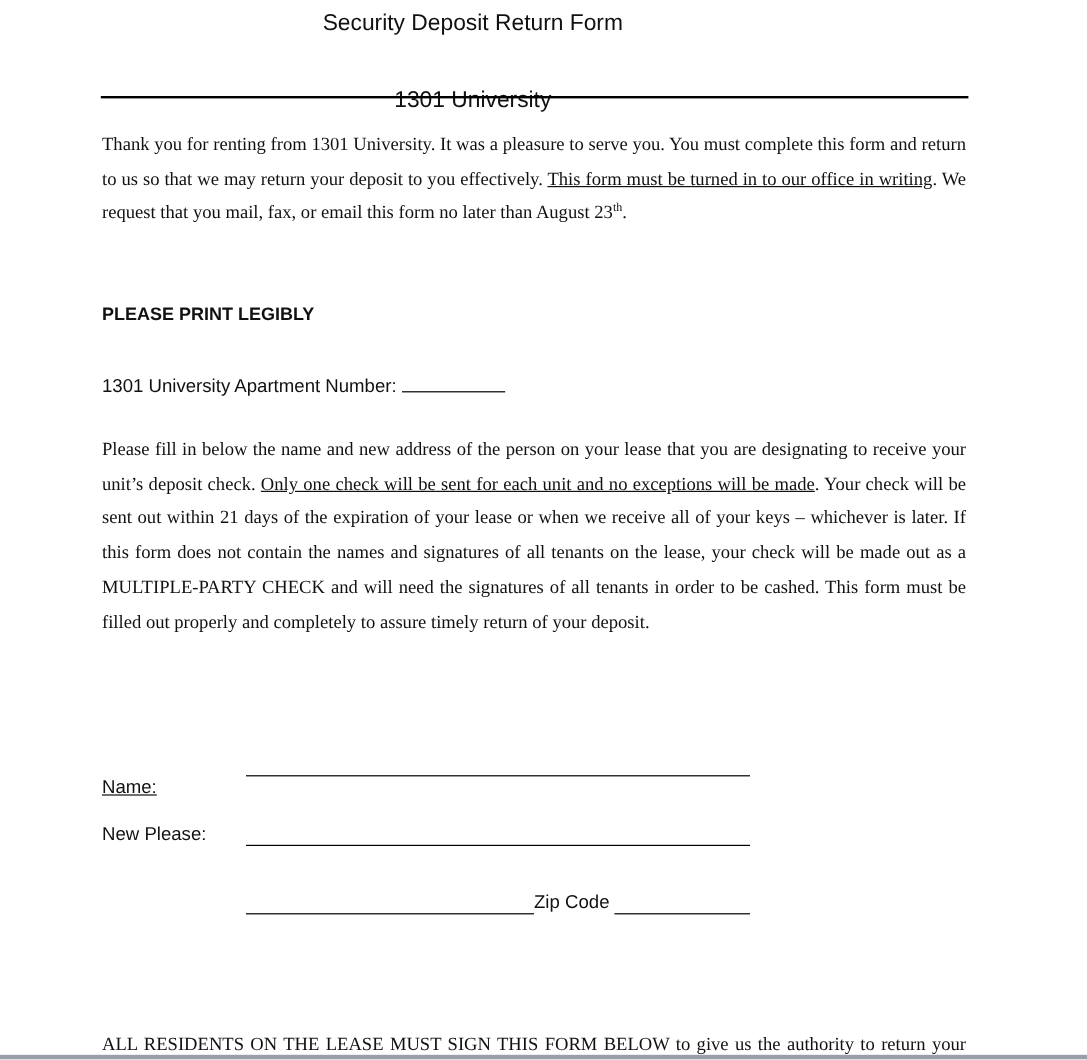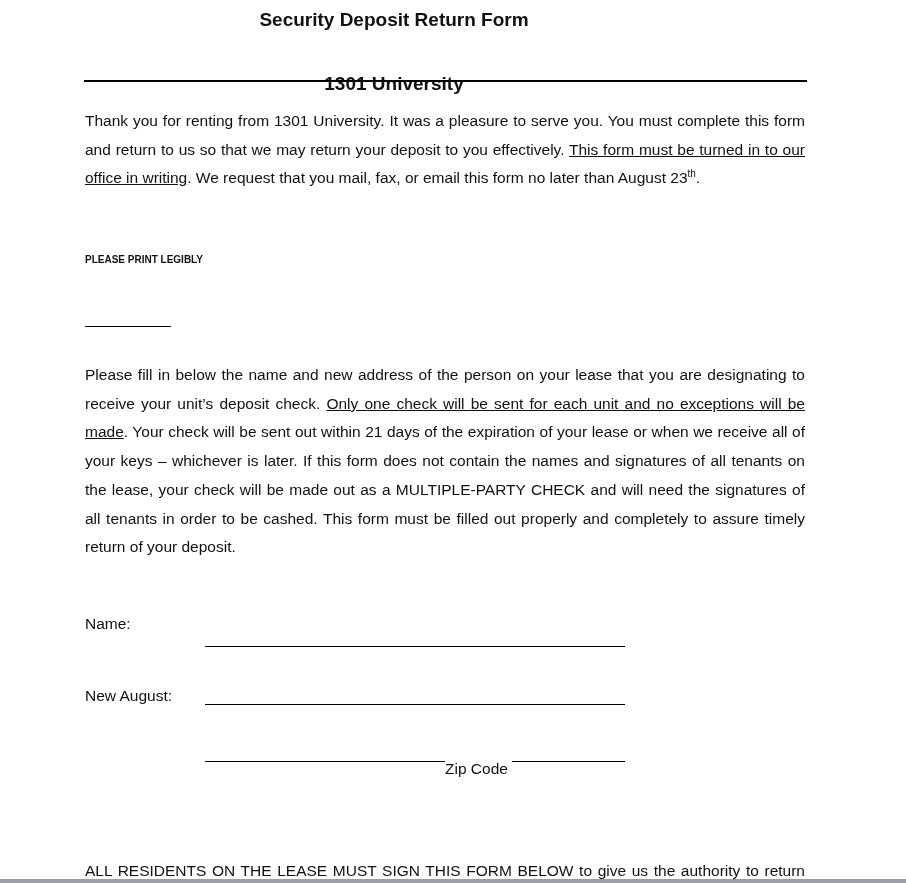--- a/index.html
+++ b/index.html
@@ -1,26 +1,26 @@
 <!DOCTYPE html>
 <html><head>
 <meta charset="utf-8">
 <style>
   html, body { margin:0; padding:0; }
   body { width:906px; height:883px; background:#ffffff; position:relative; overflow:hidden;
          font-family:"Liberation Sans", sans-serif; color:#111; }
-  .title { position:absolute; left:0; width:788px; text-align:center; font-weight:bold; font-size:19px; }
+  .title { position:absolute; left:0; width:788px; text-align:center; font-weight:normal; font-size:19px; }
   #t1 { top:9px; }
   #t2 { top:45px;margin-top:28px; }
   .rule { position:absolute; left:84px; top:80px; width:723px; height:2px; background:#000; }
-  .para { position:absolute; left:85px; width:720px; font-size:15.5px; line-height:28.7px; text-align:justify; }
+  .para { position:absolute; left:85px; width:720px; font-size:15.5px; line-height:28.7px; text-align:justify;font-family:Liberation Serif, serif; }
   .u { text-decoration:underline; }
   sup { font-size:10px; line-height:0; }
   #p1 { top:107px; }
-  #heading { position:absolute; left:85px; top:254px; font-size:10px; font-weight:bold; }
+  #heading { position:absolute; left:85px; top:254px; font-size:15px; font-weight:bold; }
   #apt { position:absolute; left:85px; top:312px; font-size:15.5px; }
   .blank { display:inline-block; border-bottom:1px solid #000; vertical-align:baseline; height:14px; }
   #p2 { top:361px; }
   .lbl { position:absolute; left:85px; font-size:15.5px; }
   .line { position:absolute; left:205px; height:1px; background:#000; }
   #p3 { top:857px; }
   .bottom-bar { position:absolute; left:0; top:879px; width:906px; height:4px; background:#9a9ea6; }
 </style>
 </head>
 <body>
@@ -30,33 +30,34 @@
   <div id="t2" class="title">1301 University</div>
   <div class="rule"></div>
 
   <div id="p1" class="para">
     <span>Thank you for renting from 1301 University.  It was a pleasure to serve you.  You must complete this form and return to us so that we may return your deposit to you effectively.  </span><span class="u">This form must be turned in to our office in writing</span><span>.  We request that you mail, fax, or email this form no later than August 23</span><sup>th</sup><span>.</span>
   </div>
 
   <div id="heading">PLEASE PRINT LEGIBLY</div>
 
   <div id="apt">
+    <span>1301 University Apartment Number:</span>
     <span class="blank" style="width:86px;"></span>
   </div>
 
   <div id="p2" class="para">
     <span>Please fill in below the name and new address of the person on your lease that you are designating to receive your unit’s deposit check.  </span><span class="u">Only one check will be sent for each unit and no exceptions will be made</span><span>.  Your check will be sent out within 21 days of the expiration of your lease or when we receive all of your keys – whichever is later.  If this form does not contain the names and signatures of all tenants on the lease, your check will be made out as a MULTIPLE-PARTY CHECK and will need the signatures of all tenants in order to be cashed.  This form must be filled out properly and completely to assure timely return of your deposit.</span>
   </div>
 
-  <div class="lbl" style="top:615px;">Name:</div>
+  <div class="lbl" style="top:648px;text-decoration:underline;">Name:</div>
   <div class="line" style="top:646px; width:420px;"></div>
 
-  <div class="lbl" style="top:687px;">New August:</div>
+  <div class="lbl" style="top:687px;">New Please:</div>
   <div class="line" style="top:704px; width:420px;"></div>
 
   <div class="line" style="top:761px; width:240px;"></div>
-  <div class="lbl" style="left:445px; top:744px;margin-top:16px;">Zip Code</div>
+  <div class="lbl" style="left:445px; top:744px;">Zip Code</div>
   <div class="line" style="left:512px; top:761px; width:113px;"></div>
 
   <div id="p3" class="para">ALL RESIDENTS ON THE LEASE MUST SIGN THIS FORM BELOW to give us the authority to return your deposit to the above named person.  Thank you for your attention to this matter.</div>
 
   <div class="bottom-bar"></div>
 </div>
 
 </body></html>

